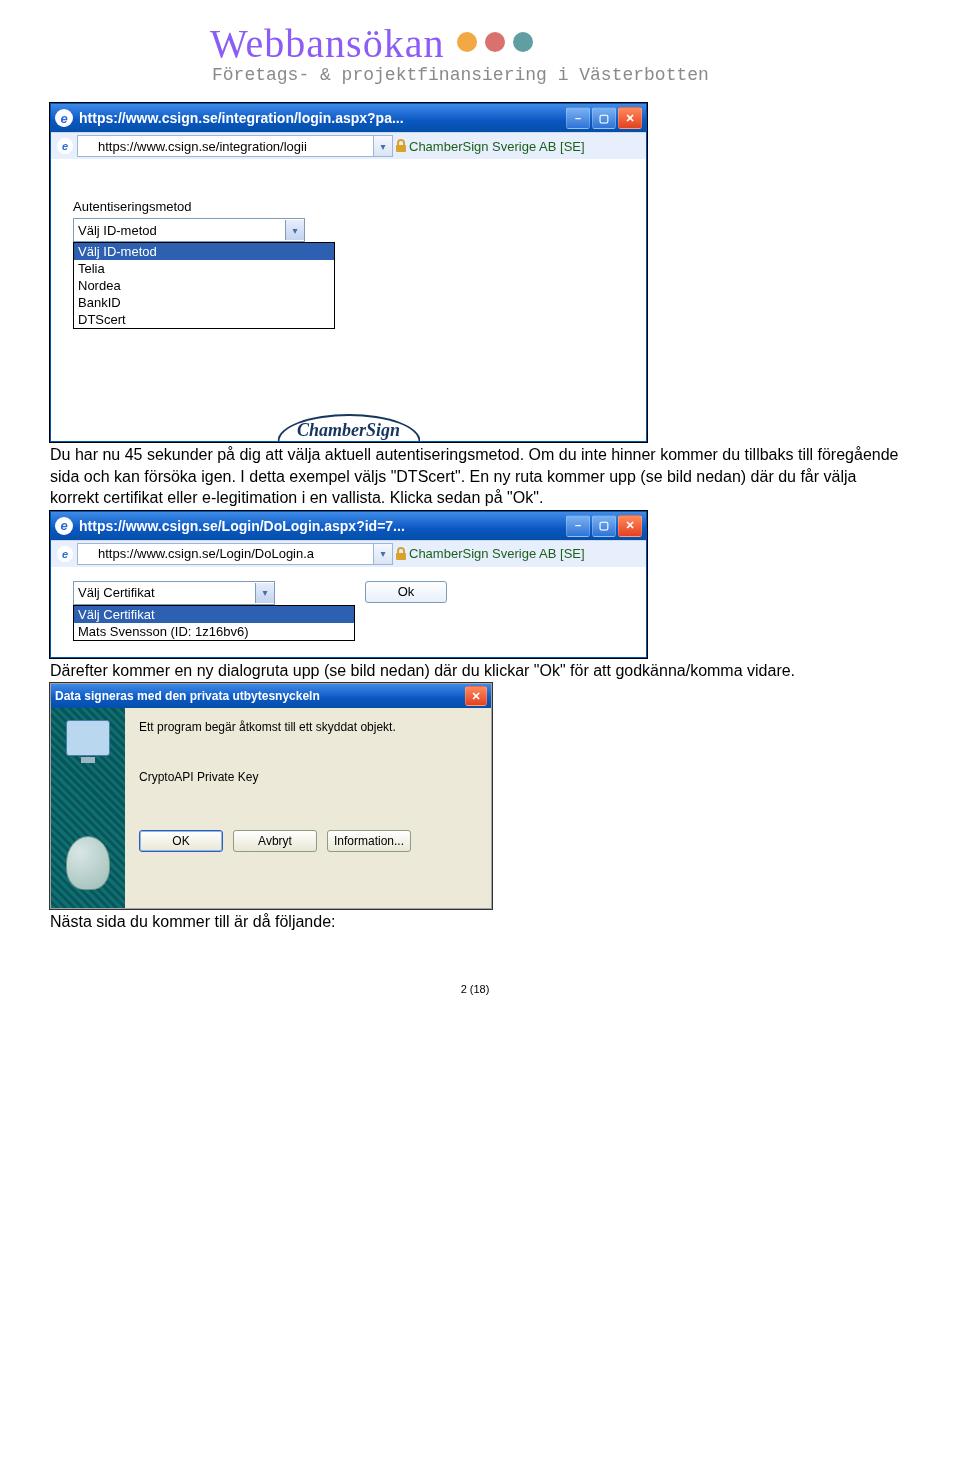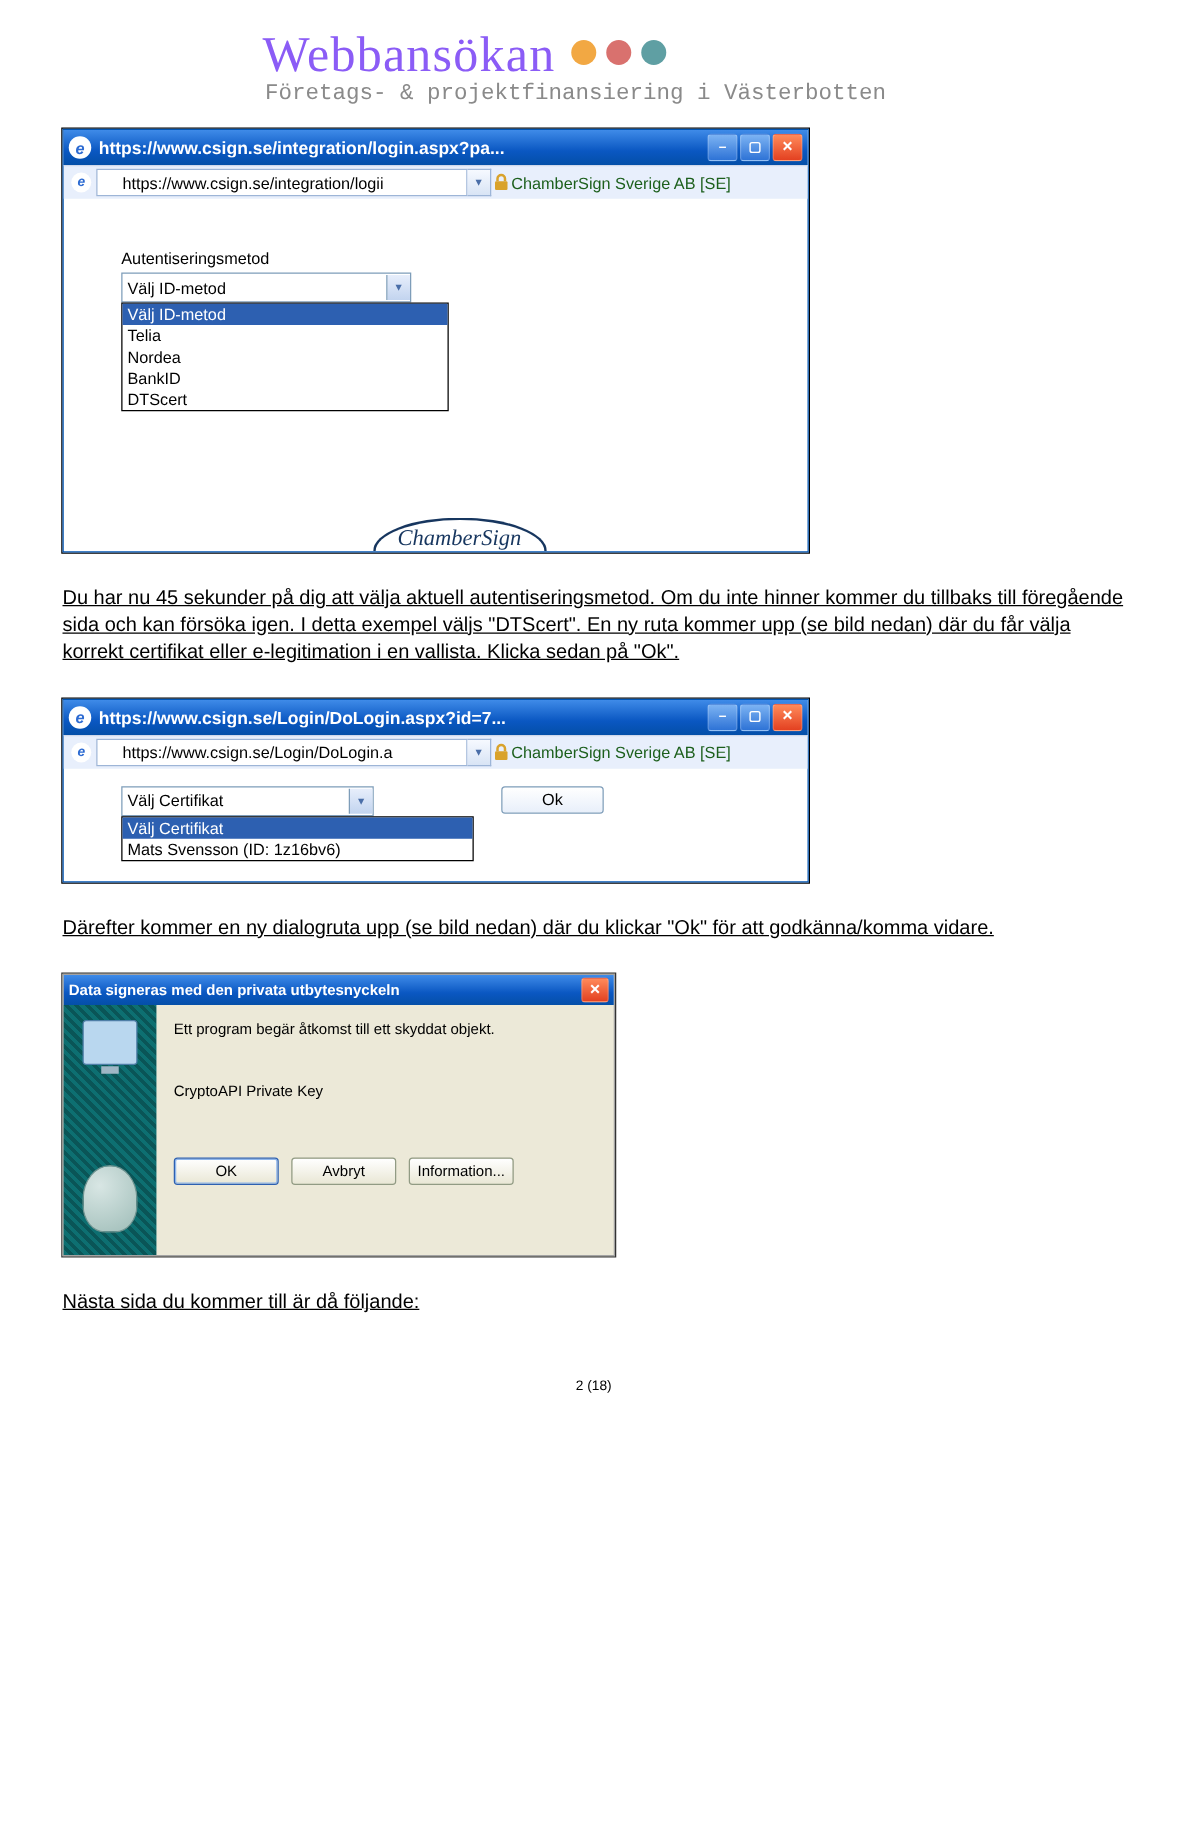--- a/index.html
+++ b/index.html
@@ -41,22 +41,21 @@
   .brand-sub {
     font-family: Liberation Mono, monospace;
     font-size: 18px;
     color: #8a8a8a;
     margin-top: -2px;
     margin-left: 2px;
   }
   .p-text {
     font-size: 16px;
     line-height: 1.35;
-    margin: 26px 0;
-    text-decoration: underline;
+    margin: 2px 0;
   }
   .footer-page {
     text-align: center;
     font-size: 11px;
     margin-top: 50px;
   }
 
   
   .iewin {
     width: 595px;
@@ -92,33 +91,33 @@
   }
   .tb-close{background:linear-gradient(to bottom,#ff8a5a,#e34121);}
   .ie-addr{
     height:26px;background:#e8effc;border-top:1px solid #cfd8ea;
     display:flex;align-items:center;padding:0 6px;font-family:Tahoma, sans-serif;font-size:13px;
   }
   .ie-e-small{width:16px;height:16px;border-radius:50%;background:#fff;margin-right:4px;display:flex;align-items:center;justify-content:center;color:#2d6bd2;font-style:italic;font-weight:bold;font-size:11px;}
   .addr-box{flex:0 0 255px;border:1px solid #9db5d7;background:#fff;height:20px;display:flex;align-items:center;padding:0 20px;}
   .addr-dd{width:18px;height:20px;border:1px solid #9db5d7;border-left:none;background:linear-gradient(to bottom,#f6f9ff,#d8e4f5);display:flex;align-items:center;justify-content:center;font-size:10px;color:#4a6ea8;}
   .cert-name{font-size:13px;color:#1c5f1c;}
-  .ie-body{padding:10px 14px 0 8px;font-family:Tahoma, sans-serif;font-size:13px;height:272px;position:relative;margin-left:38px;}
+  .ie-body{padding:10px 14px 0 22px;font-family:Tahoma, sans-serif;font-size:13px;height:272px;position:relative;}
   .label{margin-top:30px;margin-bottom:4px;}
   .combo{width:230px;border:1px solid #7e9db9;height:22px;display:flex;align-items:center;background:#fff;}
   .combo-val{flex:1;padding:0 4px;}
   .combo-dd{width:18px;height:20px;background:linear-gradient(to bottom,#e7eefb,#c2d4ef);border-left:1px solid #7e9db9;display:flex;align-items:center;justify-content:center;font-size:10px;color:#4a6ea8;}
   .listbox{width:260px;border:1px solid #000;margin-top:0;}
   .listbox .opt{padding:1px 4px;}
   .listbox .sel{background:#2d60b1;color:#fff;}
-  .chambersign{position:absolute;bottom:0;left:50%;transform:translateX(-50%);font-family:Georgia,serif;font-style:italic;color:#17365f;font-size:18px;border:2px solid #17365f;border-bottom:none;border-radius:50% 50% 0 0 / 100% 100% 0 0;padding:4px 18px 0 18px;}
+  .chambersign{position:absolute;bottom:0;left:50%;transform:translateX(-50%);font-family:Georgia,serif;font-style:italic;color:#17365f;font-size:18px;border:2px solid #17365f;border-bottom:none;border-radius:50% 50% 0 0 / 100% 100% 0 0;padding:4px 18px 0 18px;font-weight:bold;}
 
   
   .iewin.small .ie-body{height:auto;padding-bottom:16px;}
-  .cert-row{display:flex;align-items:flex-start;gap:22px;margin-top:4px;}
+  .cert-row{display:flex;align-items:flex-start;gap:10px;margin-top:4px;}
   .ok-btn{width:82px;height:22px;border:1px solid #7e9db9;background:linear-gradient(to bottom,#fff,#e8effa);font-family:Tahoma,sans-serif;font-size:13px;border-radius:3px;}
   .listbox2{width:280px;border:1px solid #000;margin-top:0;}
   .listbox2 .opt{padding:1px 4px;}
   .listbox2 .sel{background:#2d60b1;color:#fff;}
 
   
   .dlg{width:440px;border:1px solid #a3a3a3;box-shadow:0 0 0 1px #333;background:#ece9d8;font-family:Tahoma,sans-serif;font-size:12px;}
   .dlg-title{height:24px;background:linear-gradient(to bottom,#3f8be8 0%,#0a57c2 60%,#044fa8 100%);display:flex;align-items:center;padding:0 4px;color:#fff;font-weight:bold;font-size:12px;}
   .dlg-title .txt{flex:1;}
   .dlg-title .tb-close{width:20px;height:18px;}

